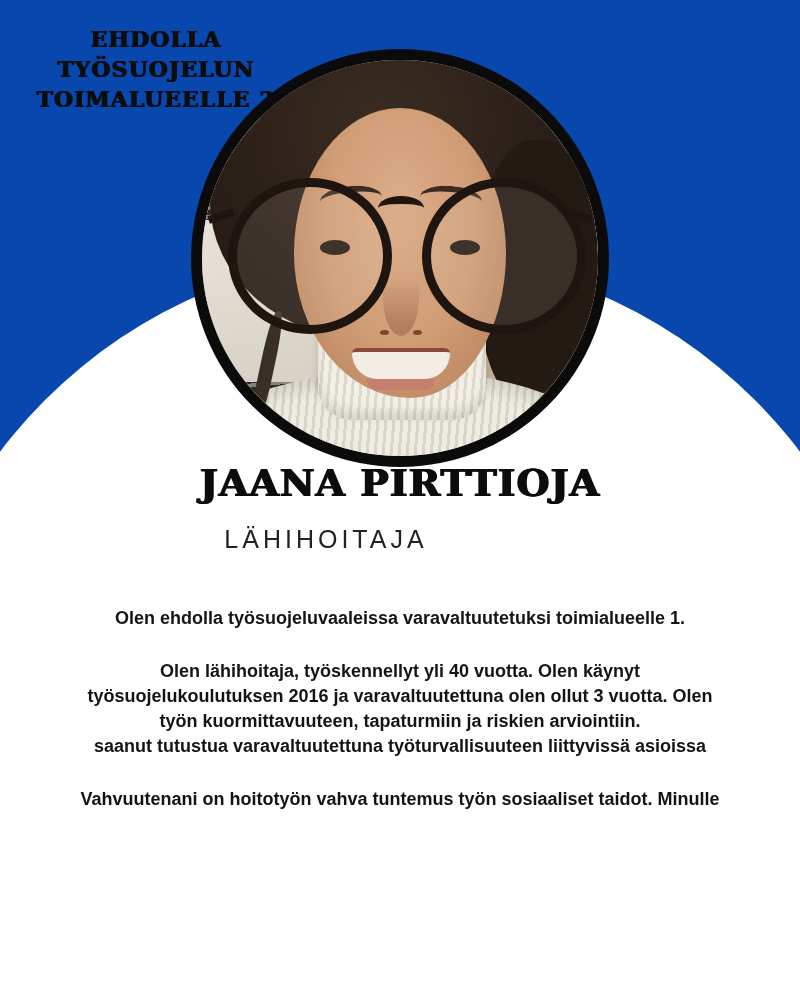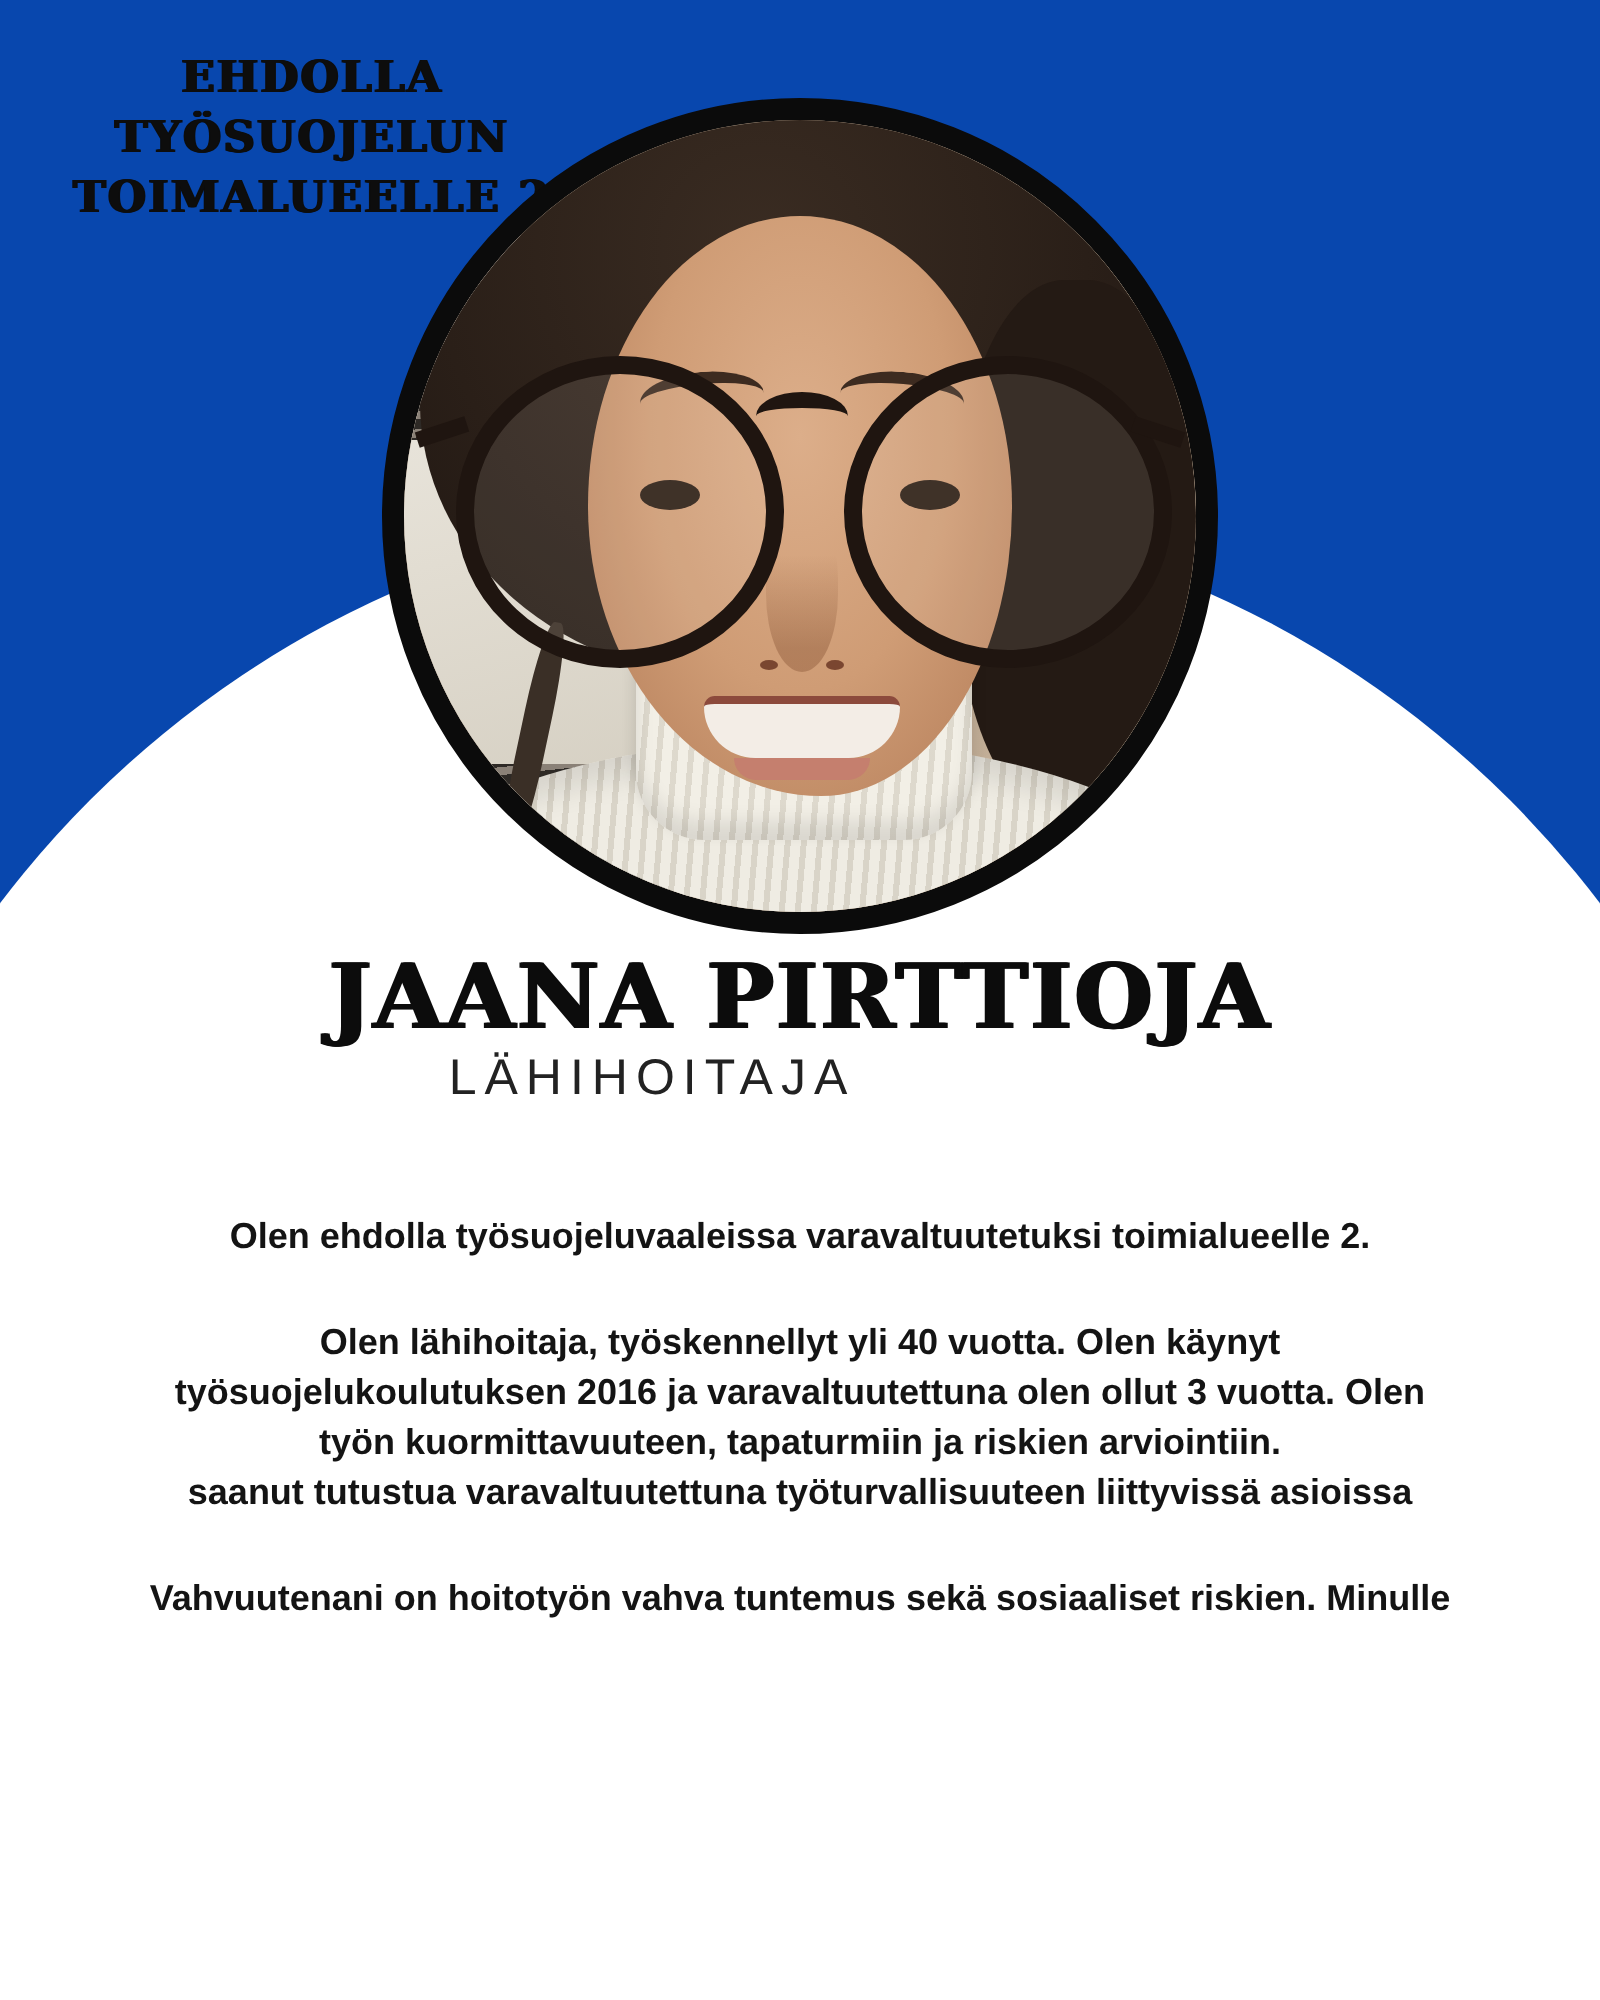--- a/index.html
+++ b/index.html
@@ -66,22 +66,22 @@
   .lens.l{left:26px;top:118px;}
   .lens.r{left:220px;top:118px;}
   .bridge{left:176px;top:136px;width:46px;height:16px;border-top:8px solid #1f1510;
     border-radius:50%;z-index:9;}
   .temple{width:26px;height:8px;background:#1f1510;z-index:9;}
   .temple.l{left:6px;top:152px;transform:rotate(-18deg);}
   .temple.r{left:364px;top:152px;transform:rotate(18deg);}
 
   
   .name{position:absolute;left:0;top:460px;width:800px;text-align:center;
-    font-family:"DejaVu Serif",serif;font-weight:bold;font-size:45px;color:#0c0c0c;
-    letter-spacing:1px;text-shadow:0.8px 0 0 #0c0c0c,-0.8px 0 0 #0c0c0c;margin-top:12px;}
+    font-family:"DejaVu Serif",serif;font-weight:bold;font-size:38px;color:#0c0c0c;
+    letter-spacing:1px;text-shadow:0.8px 0 0 #0c0c0c,-0.8px 0 0 #0c0c0c;}
   .role{position:absolute;left:0;top:525px;width:652px;text-align:center;
     font-size:25px;letter-spacing:4px;color:#222222;font-weight:400;}
 
   
   .bio{position:absolute;left:36px;top:606px;width:728px;text-align:center;
     color:#141414;font-weight:bold;font-size:18px;line-height:25px;}
   .bio p{margin:0 0 28px 0;}
   .bio .line{display:block;}
 </style>
 </head>
@@ -123,26 +123,26 @@
     <div class="bridge"></div>
     <div class="temple l"></div>
     <div class="temple r"></div>
   </div>
 
   <div class="name">JAANA PIRTTIOJA</div>
   <div class="role">LÄHIHOITAJA</div>
 
   <div class="bio">
     <p>
-      <span class="line">Olen ehdolla työsuojeluvaaleissa varavaltuutetuksi toimialueelle 2.</span>
+      <span class="line">Olen ehdolla työsuojeluvaaleissa varavaltuutetuksi toimialueelle 1.</span>
     </p>
     <p>
       <span class="line">Olen lähihoitaja, työskennellyt yli 40 vuotta. Olen käynyt</span>
       <span class="line">työsuojelukoulutuksen 2016 ja varavaltuutettuna olen ollut 3 vuotta. Olen</span>
       <span class="line">työn kuormittavuuteen, tapaturmiin ja riskien arviointiin.</span>
       <span class="line">saanut tutustua varavaltuutettuna työturvallisuuteen liittyvissä asioissa</span>
     </p>
     <p>
-      <span class="line">Vahvuutenani on hoitotyön vahva tuntemus sekä sosiaaliset riskien. Minulle</span>
+      <span class="line">Vahvuutenani on hoitotyön vahva tuntemus työn sosiaaliset taidot. Minulle</span>
     </p>
   </div>
 
 </div>
 
 </body></html>

